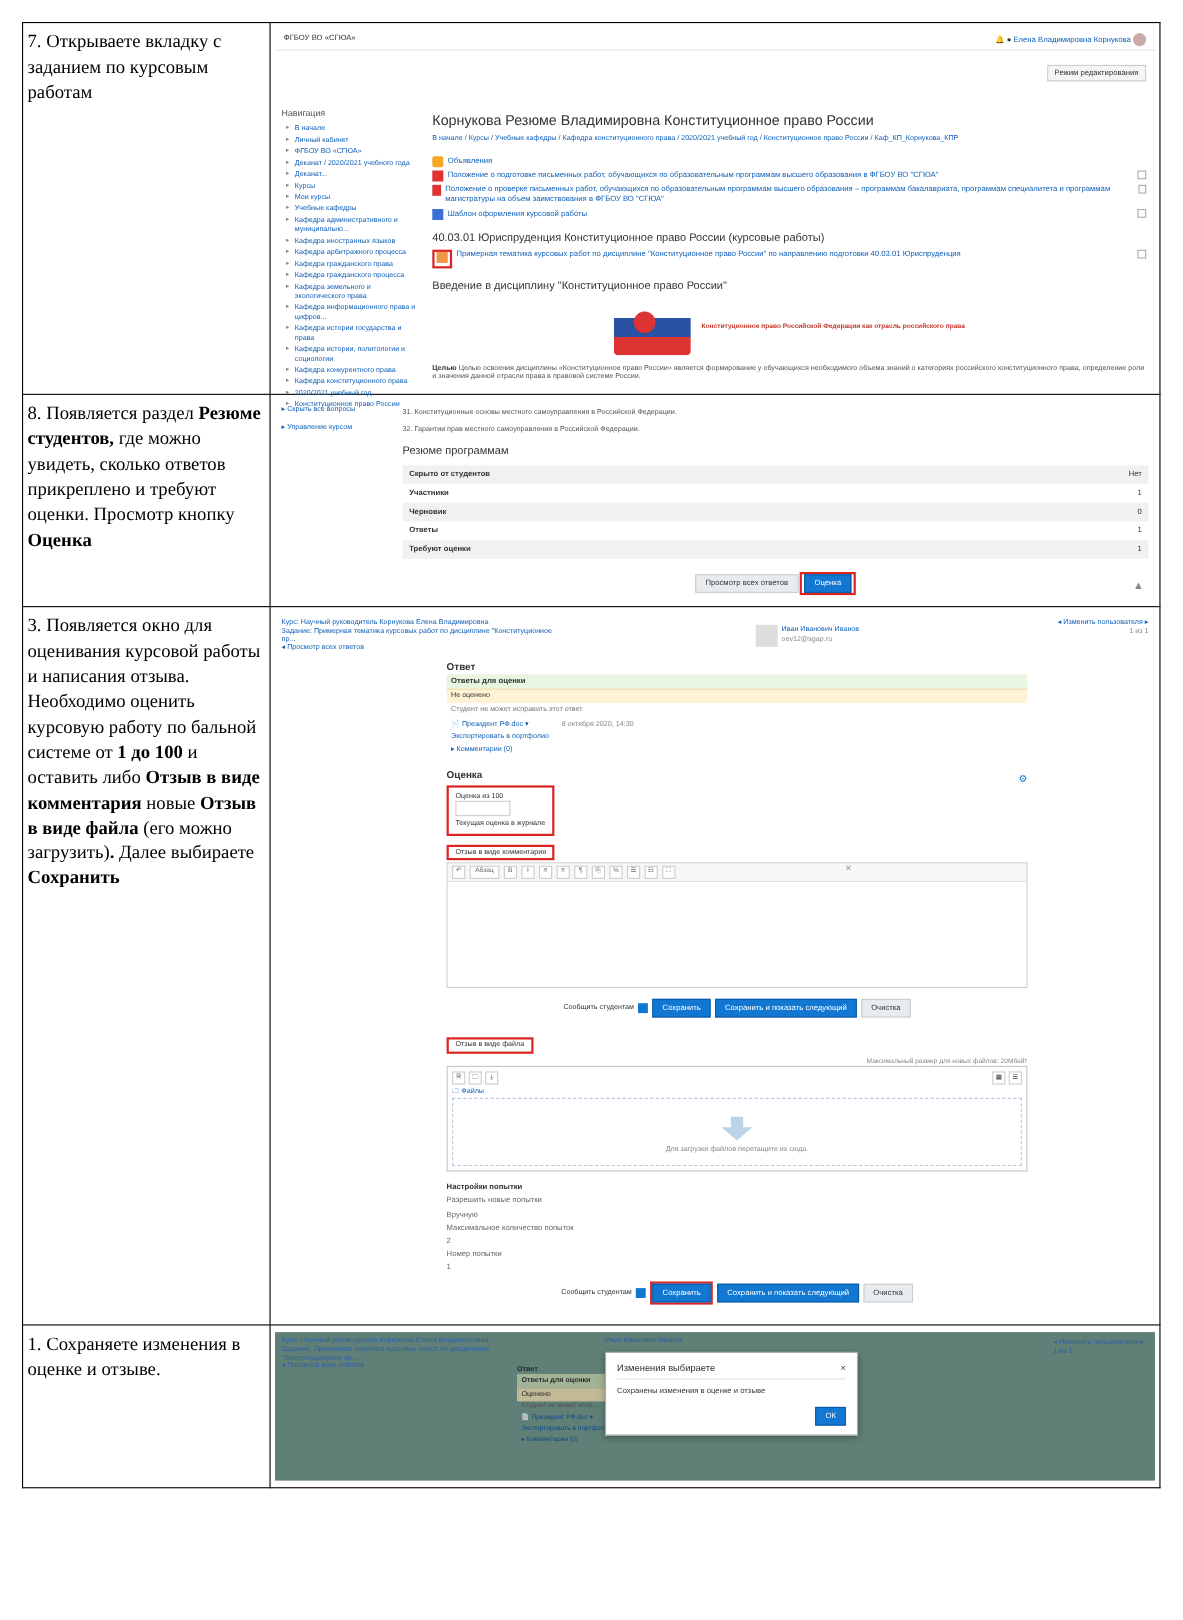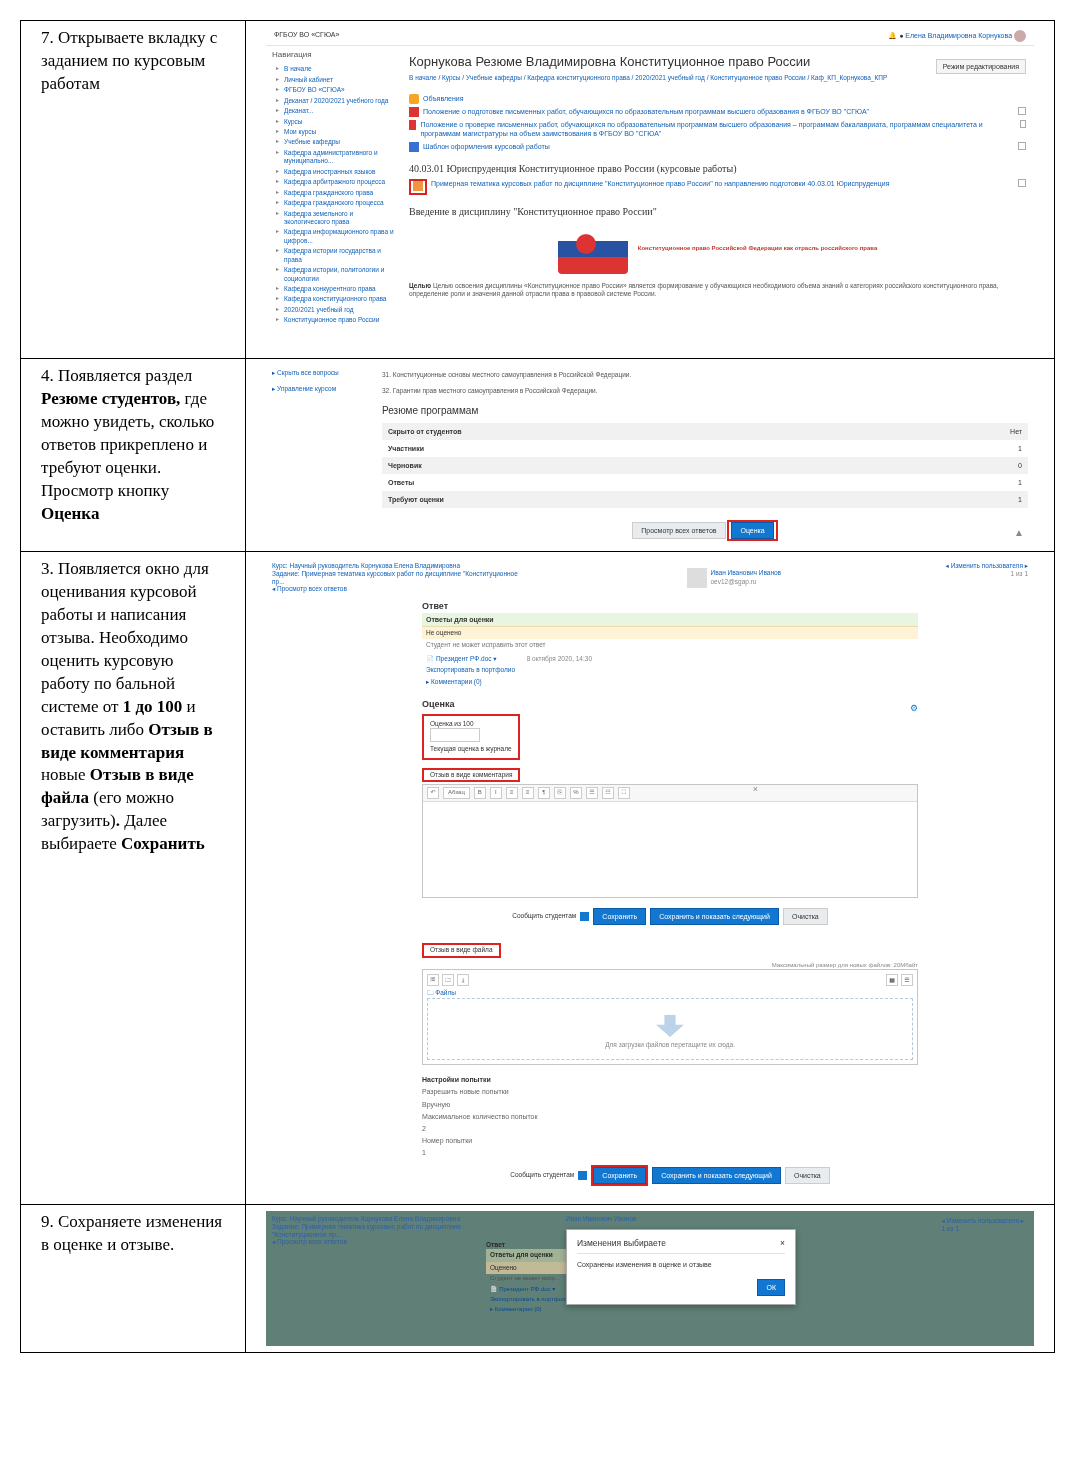--- a/index.html
+++ b/index.html
@@ -1,51 +1,51 @@
 <!DOCTYPE html>
 <html><head>
 <meta charset="utf-8">
 <style>
   * { box-sizing: border-box; }
   body { margin:0; padding:20px; font-family:"Times New Roman",serif; font-size:17px; color:#000; background:#fff; }
   .page { width:1035px; margin:0 auto; }
   table.main { width:100%; border-collapse:collapse; }
-  table.main > tbody > tr > td { border:1px solid #000; vertical-align:top; padding:6px 20px; }
+  table.main > tbody > tr > td { border:1px solid #000; vertical-align:top; padding:6px 4px; }
   td.instr { width:225px; line-height:1.35; }
   td.shot { padding:4px; background:#fff; }
 
   
   .app { width:100%; font-family:Arial,Helvetica,sans-serif; font-size:7px; color:#333; line-height:1.3; }
   .bluelink { color:#1060b8; }
   .greytxt { color:#888; }
   .pill { display:inline-block; border:1px solid #ccc; background:#f5f5f5; padding:2px 6px; font-size:7px; }
   .redbox { border:2px solid #d22; display:inline-block; padding:0 2px; }
   .btn { display:inline-block; padding:3px 8px; font-size:7px; border:1px solid #0a5aa8; background:#1177d1; color:#fff; }
   .btn-grey { background:#e9ecef; color:#333; border-color:#ccc; }
 
   
   .s7 { height:325px; position:relative; }
   .s7-top { border-bottom:1px solid #e4e4e4; padding:3px 8px; display:flex; justify-content:space-between; }
-  .s7-body { display:flex; height:300px; }
+  .s7-body { display:flex; height:300px;margin-top:48px; }
   .s7-side { width:135px; padding:4px 6px; border-right:0; }
   .s7-side .hdr { color:#555; font-size:8px; margin-bottom:4px; }
   .s7-side ul { list-style:none; margin:0; padding:0 0 0 4px; }
   .s7-side li { color:#1060b8; font-size:6.5px; padding:1px 0 1px 8px; position:relative; }
   .s7-side li::before { content:'▸'; position:absolute; left:0; color:#888; font-size:6px; }
   .s7-main { flex:1; padding:4px 8px; }
   .s7-main h1 { font-size:13px; font-weight:400; color:#333; margin:4px 0 2px 0; }
   .s7-crumbs span { color:#1060b8; font-size:6.5px; }
   .s7-content { margin-top:12px; }
   .s7-line { margin:3px 0; display:flex; align-items:flex-start; gap:4px; }
   .s7-ico { width:10px; height:10px; display:inline-block; }
   .s7-ico.forum { background:#f6a623; border-radius:2px; }
   .s7-ico.pdf { background:#d33; }
   .s7-ico.doc { background:#3a6fd8; }
   .s7-check { width:8px; height:8px; border:1px solid #aaa; margin-left:auto; }
-  .s7-section { font-size:10px; color:#333; margin:10px 0 4px 0;font-family:Liberation Serif, serif; }
+  .s7-section { font-size:10px; color:#333; margin:10px 0 4px 0; }
   .s7-flag { display:flex; gap:10px; align-items:center; margin-top:6px; }
   .s7-emblem { width:70px; height:50px; background:radial-gradient(circle at 40% 40%,#d33 18%,transparent 20%),linear-gradient(#fff 33%,#2952a3 33% 66%,#d33 66%); border-radius:4px; }
   .s7-ribbon { font-size:6px; color:#c0392b; font-weight:bold; text-align:center; }
   .s7-edit { position:absolute; top:32px; right:8px; }
 
   
   .s8 { height:180px; position:relative; padding:6px; }
   .s8-left { position:absolute; left:6px; top:4px; font-size:6.5px; color:#1060b8; }
   .s8-body { margin-left:110px; }
   .s8-list { font-size:6.5px; color:#555; margin-bottom:8px; }
@@ -184,21 +184,21 @@
           <div style="margin-top:8px;font-size:6.5px;color:#555"><b style="color:#333">Целью</b> <span>Целью освоения дисциплины «Конституционное право России» является формирование у обучающихся необходимого объема знаний о категориях российского конституционного права, определение роли и значения данной отрасли права в правовой системе России.</span></div>
         </div>
       </div>
     </div>
   </div>
 </td>
 </tr>
 
 <tr>
 <td class="instr">
-  <span>4. Появляется раздел </span><b>Резюме студентов,</b><span> где можно увидеть, сколько ответов прикреплено и требуют оценки. Просмотр кнопку </span><b>Оценка</b>
+  <span>8. Появляется раздел </span><b>Резюме студентов,</b><span> где можно увидеть, сколько ответов прикреплено и требуют оценки. Просмотр кнопку </span><b>Оценка</b>
 </td>
 <td class="shot">
   <div class="app s8">
     <div class="s8-left">
       <div>▸ <span>Скрыть все вопросы</span></div>
       <div style="margin-top:8px">▸ <span>Управление курсом</span></div>
     </div>
     <div class="s8-body">
       <div class="s8-list">31. Конституционные основы местного самоуправления в Российской Федерации.</div>
       <div class="s8-list">32. Гарантии прав местного самоуправления в Российской Федерации.</div>
@@ -344,21 +344,21 @@
         <span class="s9-redbtn"><span class="btn">Сохранить</span></span>
         <span class="btn">Сохранить и показать следующий</span>
         <span class="btn btn-grey">Очистка</span>
       </div>
     </div>
   </div>
 </td>
 </tr>
 
 <tr>
-<td class="instr">9. Сохраняете изменения в оценке и отзыве.</td>
+<td class="instr">1. Сохраняете изменения в оценке и отзыве.</td>
 <td class="shot">
   <div class="app s10">
     <div class="s10-under">
       <div class="left">
         <div>Курс: Научный руководитель Корнукова Елена Владимировна</div>
         <div>Задание: Примерная тематика курсовых работ по дисциплине "Конституционное пр...</div>
         <div>◂ <span>Просмотр всех ответов</span></div>
       </div>
       <span class="user">Иван Иванович Иванов</span>
       <div class="right">

